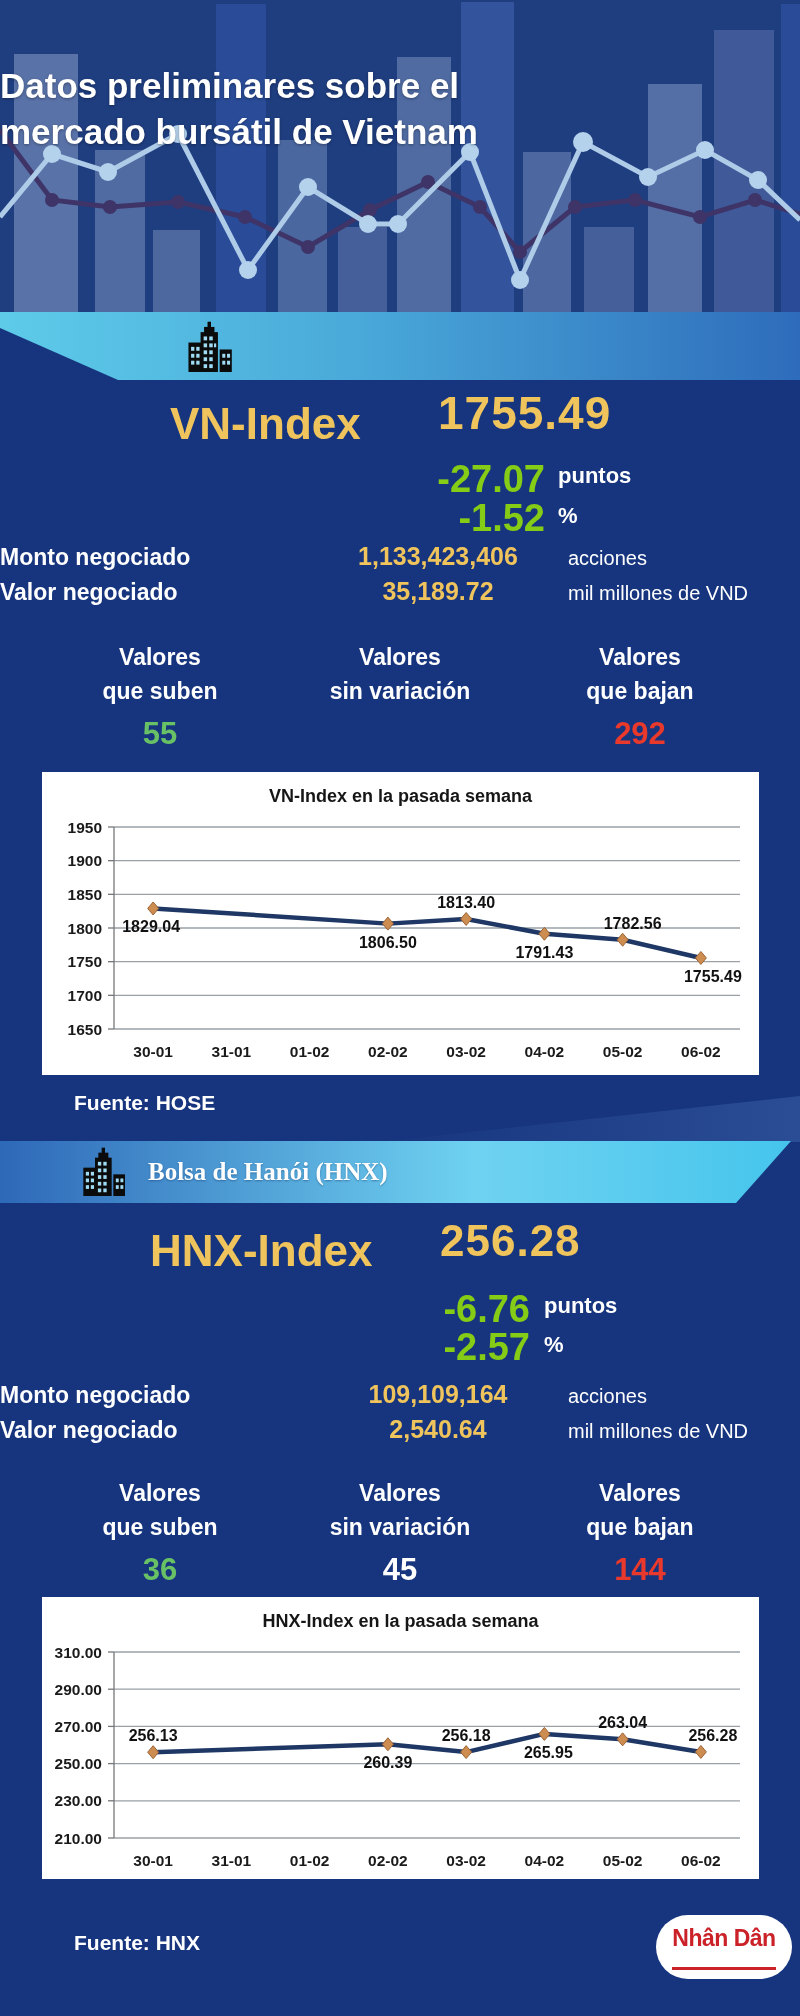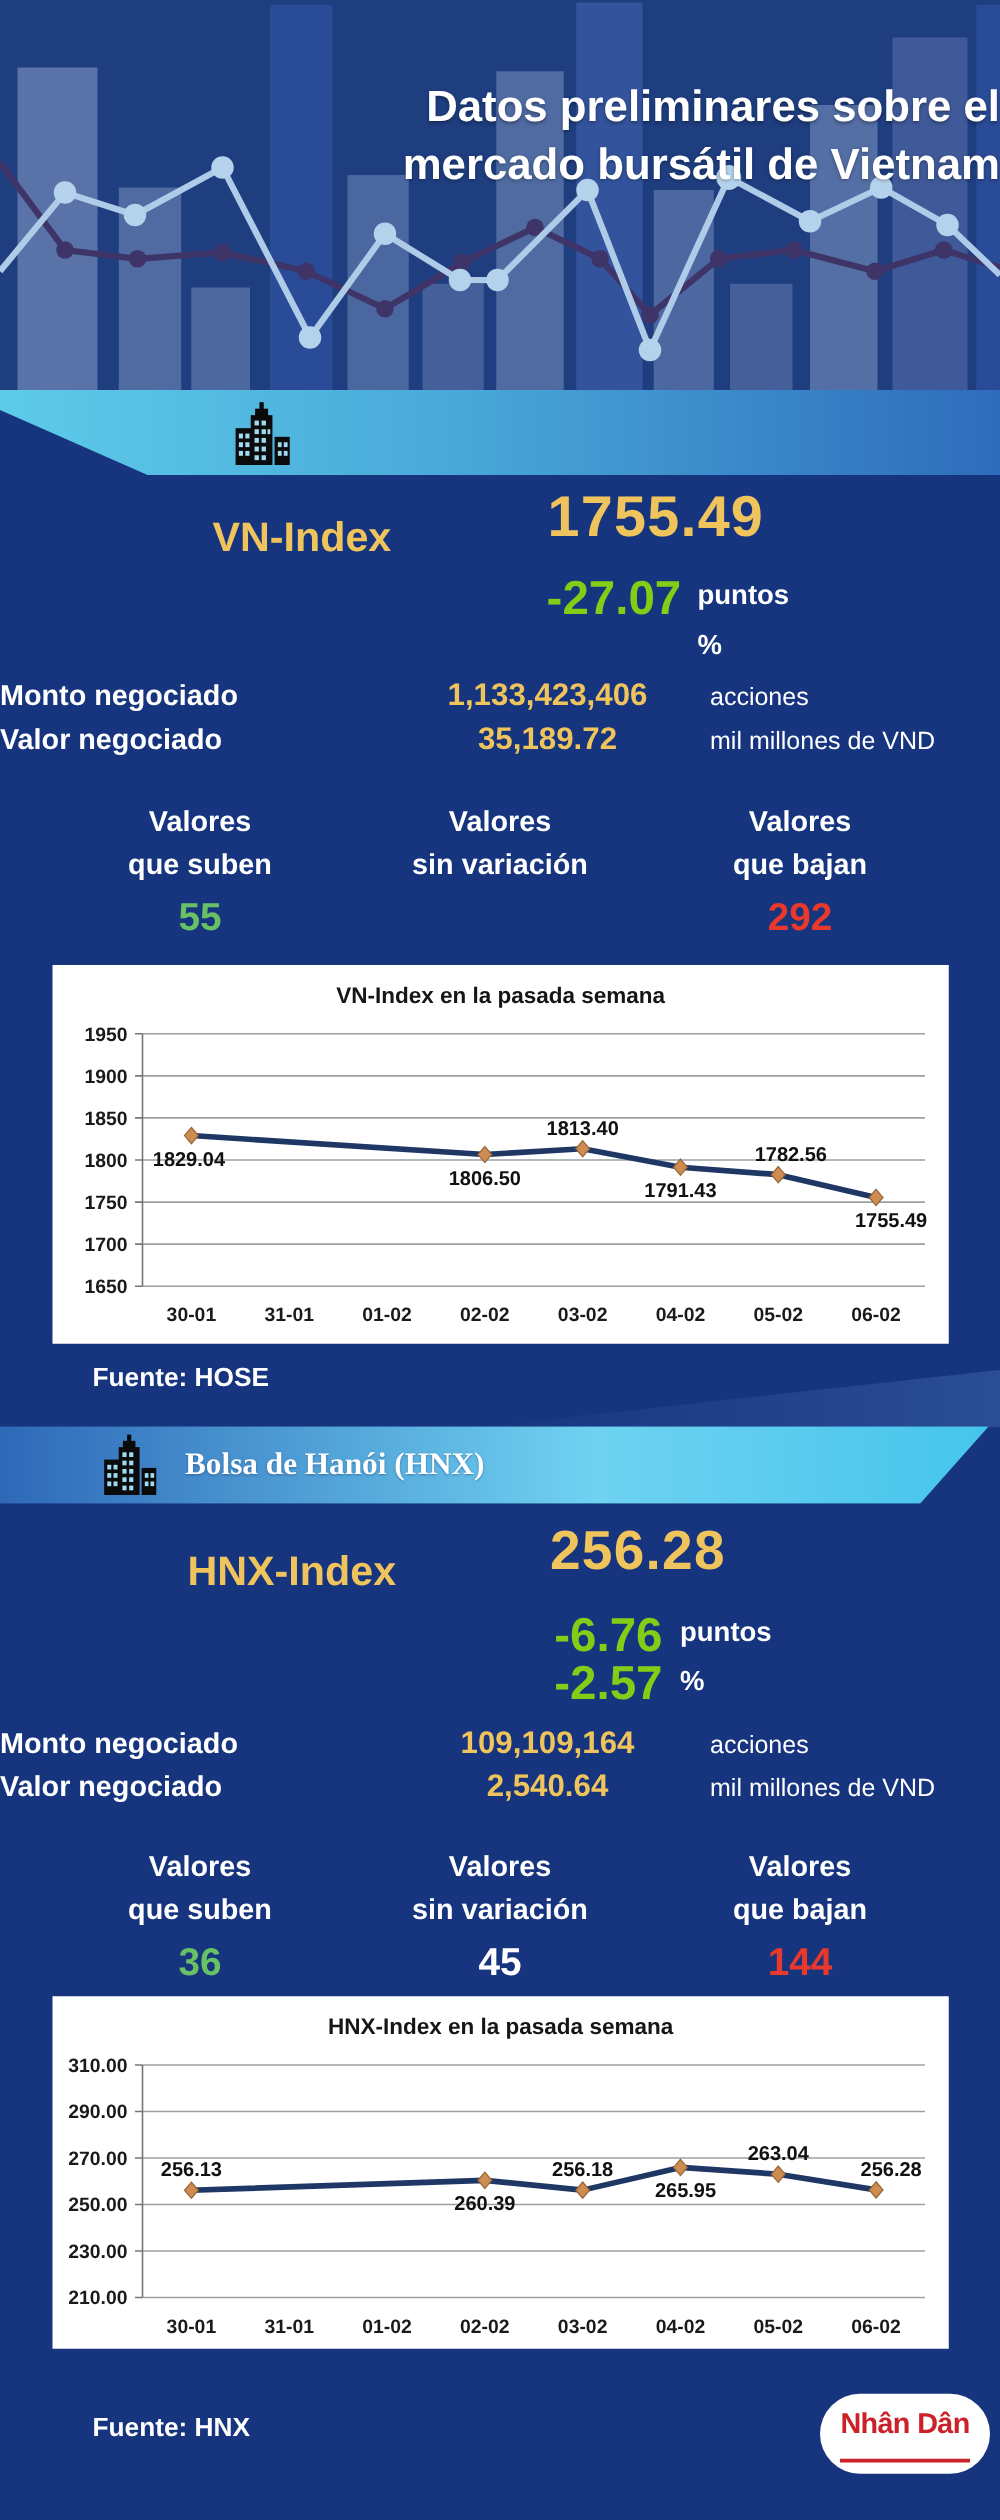--- a/index.html
+++ b/index.html
@@ -3,21 +3,21 @@
 <meta charset="utf-8">
 <style>
   html,body{margin:0;padding:0;background:#0e2a66;}
   .page{position:relative;width:800px;height:2016px;margin:0 auto;overflow:hidden;
         background:#16357e;font-family:"Liberation Sans",sans-serif;color:#fff;}
 
   
   .hero{position:absolute;top:0;left:0;width:800px;height:312px;background:#1f3e80;overflow:hidden;}
   .hero .bar{position:absolute;bottom:0;}
   .hero-lines{position:absolute;left:0;top:112px;width:800px;height:200px;}
-  .page-title{position:absolute;top:40px;left:0;width:800px;text-align:right;
+  .page-title{position:absolute;top:40px;left:0;width:800px;text-align:left;
               font-size:35px;line-height:46px;font-weight:700;color:#fff;z-index:3;
               text-shadow:0 1px 3px rgba(0,0,0,.35);}
   .update-row{position:absolute;top:262px;left:0;width:800px;height:40px;z-index:3;}
   .clock{position:absolute;left:86px;top:4px;}
   .update-text{position:absolute;left:150px;top:6px;font-size:20px;font-weight:600;color:#f2f5fb;}
 
   
   .banner{position:absolute;display:flex;align-items:center;z-index:4;}
   .banner .blabel{font-size:25px;font-weight:700;color:#fff;text-shadow:0 1px 2px rgba(0,40,90,.4);}
   .banner-hose{top:312px;left:0;width:800px;height:68px;
@@ -30,21 +30,21 @@
               background:linear-gradient(90deg,#2e68b8 0%,#6fd2f1 60%,#45c5ec 100%);
               clip-path:polygon(0 0,100% 0,calc(100% - 55px) 100%,0 100%);font-family:Liberation Serif, serif;}
   .banner-hnx .bicon{position:absolute;left:80px;top:5px;}
   .banner-hnx .blabel{position:absolute;left:148px;top:50%;transform:translateY(-50%);}
   .band{position:absolute;left:380px;top:1096px;width:420px;height:46px;z-index:1;
         background:linear-gradient(90deg,rgba(90,130,200,0),rgba(96,140,210,.28));
         clip-path:polygon(0 100%,100% 0,100% 100%);}
 
   
   .gold{color:#f0c45c;}
-  .idx-name{position:absolute;font-size:33px;font-weight:700;margin-top:12px;}
+  .idx-name{position:absolute;font-size:44px;font-weight:700;}
   .idx-value{position:absolute;font-size:46px;font-weight:700;letter-spacing:1px;}
   .chg-num{position:absolute;font-size:38px;font-weight:700;color:#84cc16;text-align:right;}
   .chg-unit{position:absolute;font-size:22px;font-weight:600;color:#fff;}
 
   .data-rows{position:absolute;left:0;width:800px;display:grid;
              grid-template-columns:322px 232px 1fr;row-gap:6px;align-items:baseline;}
   .data-rows .lbl{text-align:left;font-size:23px;font-weight:700;color:#fff;}
   .data-rows .val{text-align:center;font-size:25px;font-weight:700;color:#f0c45c;}
   .data-rows .unit{text-align:left;padding-left:14px;font-size:20px;font-weight:400;color:#fff;}
 
@@ -167,20 +167,21 @@
       </g>
     </svg>
     <div class="notch"></div>
   </div>
 
   <div class="idx-name gold" style="left:170px;top:399px;">VN-Index</div>
   <div class="idx-value gold" style="left:438px;top:386px;">1755.49</div>
 
   <div class="chg-num" style="left:300px;width:245px;top:458px;">-27.07</div>
   <div class="chg-unit" style="left:558px;top:463px;">puntos</div>
+  <div class="chg-num" style="left:300px;width:245px;top:497px;">-1.52</div>
   <div class="chg-unit" style="left:558px;top:503px;">%</div>
 
   <div class="data-rows" style="top:542px;">
     <div class="lbl">Monto negociado</div>
     <div class="val">1,133,423,406</div>
     <div class="unit">acciones</div>
     <div class="lbl">Valor negociado</div>
     <div class="val">35,189.72</div>
     <div class="unit">mil millones de VND</div>
   </div>

